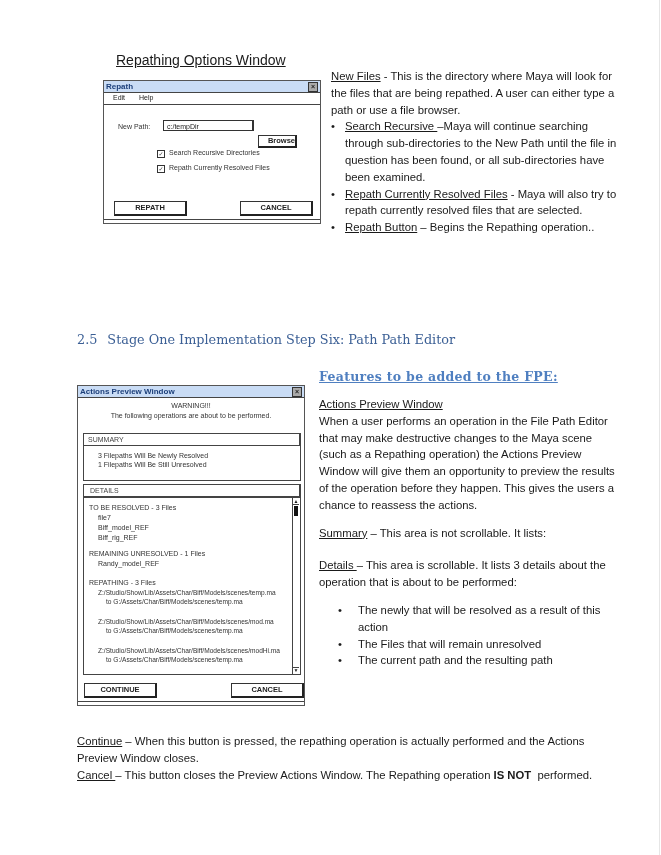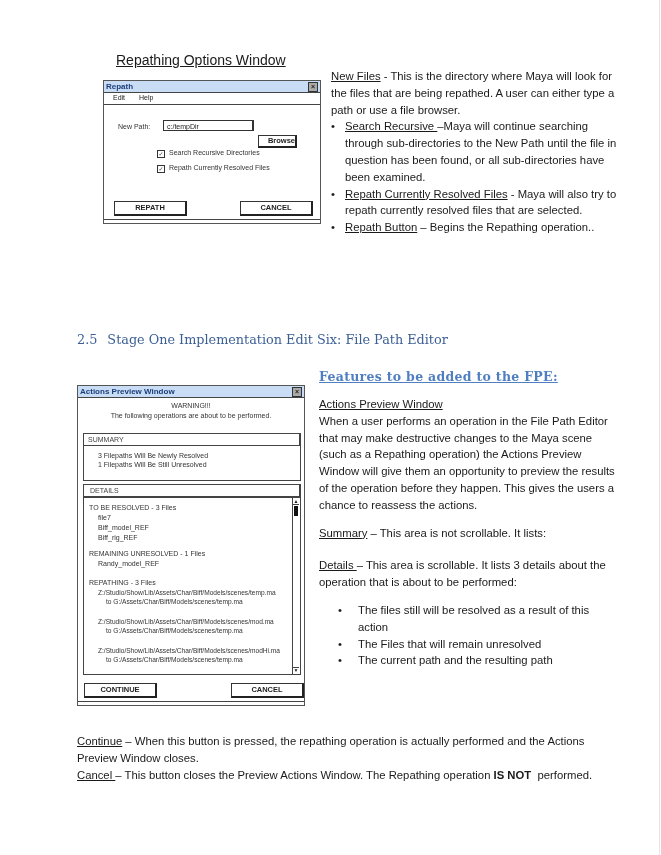--- a/index.html
+++ b/index.html
@@ -67,21 +67,21 @@
 <div class="doc" style="left:331px; top:68px; width:290px;">
   <div><span class="u">New Files</span><span> -  This is the directory where Maya will look for the files that are being repathed.  A user can either type a path or use a file browser.</span></div>
   <ul class="blt">
     <li><span class="u">Search Recursive </span><span>–Maya will continue searching through sub-directories to the New Path until the file in question has been found, or all sub-directories have been examined.</span></li>
     <li><span class="u">Repath Currently Resolved Files</span><span> -  Maya will also try to repath currently resolved files that are selected.</span></li>
     <li><span class="u">Repath Button</span><span> – Begins the Repathing operation..</span></li>
   </ul>
 </div>
 
 <div class="heading">
-  <span class="num">2.5</span><span>Stage One Implementation Edit Six: File Path Editor</span>
+  <span class="num">2.5</span><span>Stage One Implementation Step Six: Path Path Editor</span>
 </div>
 
 <div class="win" style="left:77px; top:385px; width:228px; height:321px;">
   <div class="titlebar">
     <span>Actions Preview Window</span>
     <div class="close">×</div>
   </div>
   <div class="wtext" style="left:0; width:100%; text-align:center; top:16px;">WARNING!!!</div>
   <div class="wtext" style="left:0; width:100%; text-align:center; top:26px;">The following operations are about to be performed.</div>
 
@@ -124,21 +124,21 @@
 </div>
 
 <div class="feat">Features to be added to the FPE:</div>
 
 <div class="doc" style="left:319px; top:396px; width:300px;">
   <div class="u">Actions Preview Window</div>
   <div>When a user performs an operation in the File Path Editor that may make destructive changes to the Maya scene (such as a Repathing operation) the Actions Preview Window will give them an opportunity to preview the results of the operation before they happen.  This gives the users a chance to reassess the actions.</div>
   <div style="margin-top:11px;"><span class="u">Summary</span><span> – This area is not scrollable.  It lists:</span></div>
   <div style="margin-top:16px;"><span class="u">Details </span><span> – This area is scrollable.  It lists 3 details about the operation that is about to be performed:</span></div>
   <ul class="blt blt2" style="margin-top:11px;">
-    <li>The files still will be resolved as a result of this action</li>
+    <li>The newly that will be resolved as a result of this action</li>
     <li>The Files that will remain unresolved</li>
     <li>The current path and the resulting path</li>
   </ul>
 </div>
 
 <div class="doc" style="left:77px; top:733px; width:550px;">
   <div><span class="u">Continue</span><span> – When this button is pressed, the repathing operation is actually performed and the Actions Preview Window closes.</span></div>
   <div><span class="u">Cancel </span><span>– This button closes the Preview Actions Window.  The Repathing operation </span><b>IS NOT</b><span style="white-space:pre;">  performed.</span></div>
 </div>
 

